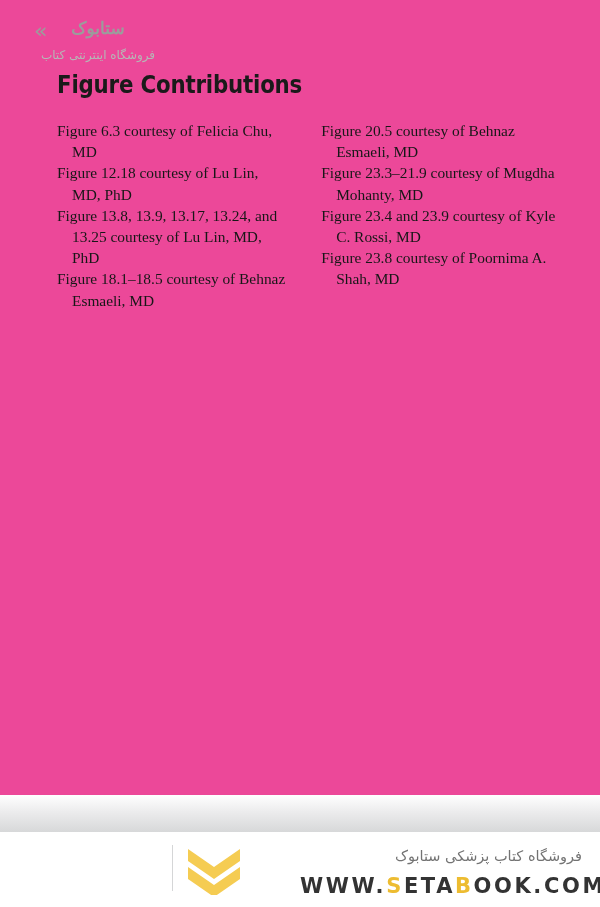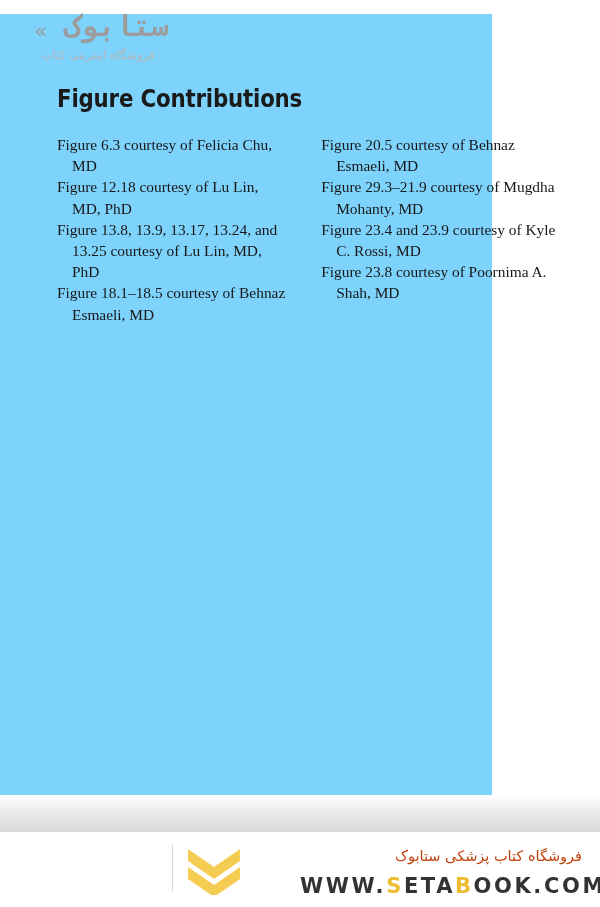--- a/index.html
+++ b/index.html
@@ -11,24 +11,24 @@
     height: 907px;
     position: relative;
     background: #ffffff;
     font-family: "Liberation Serif", "DejaVu Serif", serif;
     overflow: hidden;
   }
 
   
   #page {
     position: absolute;
-    left: 0; top: 14px;
-    width: 492px;
+    left: 0; top: 0;
+    width: 600px;
     height: 832px;
-    background: #7dd3fc;
+    background: #ec4899;
   }
 
   #page-title {
     position: absolute;
     left: 57px;
     top: 52px;
     font-family: "DejaVu Sans Condensed", "Liberation Sans Narrow", "Liberation Sans", sans-serif;
     font-weight: bold;
     font-size: 25.5px;
     letter-spacing: -0.2px;
@@ -97,24 +97,24 @@
     left: 28px;
     top: 8px;
     width: 140px;
     height: 62px;
   }
   #logo-wordmark {
     position: absolute;
     left: 0;
     top: 4px;
     width: 140px;
-    text-align: right;
+    text-align: center;
     direction: rtl;
-    font-family: Liberation Mono, monospace;
-    font-size: 29px;
+    font-family: Liberation Serif, serif;
+    font-size: 17px;
     font-weight: bold;
     color: #9c9c9c;
     line-height: 34px;
     white-space: nowrap;
   }
   #logo-chevrons {
     position: absolute;
     left: 6px;
     top: 12px;
     font-family: "DejaVu Sans", sans-serif;
@@ -156,21 +156,21 @@
   
   #footer-persian {
     position: absolute;
     left: 300px;
     top: 845px;
     width: 282px;
     text-align: right;
     direction: rtl;
     font-family: "DejaVu Sans", sans-serif;
     font-size: 14.5px;
-    color: #c2410c;
+    color: #737373;
     line-height: 22px;
     white-space: nowrap;
   }
 
   #footer-url {
     position: absolute;
     left: 300px;
     top: 872px;
     width: 282px;
     font-family: "DejaVu Sans", sans-serif;
@@ -194,21 +194,21 @@
 
     <div class="column left">
       <p class="credit-entry">Figure 6.3 courtesy of Felicia Chu, MD</p>
       <p class="credit-entry">Figure 12.18 courtesy of Lu Lin, MD, PhD</p>
       <p class="credit-entry">Figure 13.8, 13.9, 13.17, 13.24, and 13.25 courtesy of Lu Lin, MD, PhD</p>
       <p class="credit-entry">Figure 18.1–18.5 courtesy of Behnaz Esmaeli, MD</p>
     </div>
 
     <div class="column right">
       <p class="credit-entry">Figure 20.5 courtesy of Behnaz Esmaeli, MD</p>
-      <p class="credit-entry">Figure 29.3–21.9 courtesy of Mugdha Mohanty, MD</p>
+      <p class="credit-entry">Figure 23.3–21.9 courtesy of Mugdha Mohanty, MD</p>
       <p class="credit-entry">Figure 23.4 and 23.9 courtesy of Kyle C. Rossi, MD</p>
       <p class="credit-entry">Figure 23.8 courtesy of Poornima A. Shah, MD</p>
     </div>
 
   </div>
 </div>
 
 <div id="footer-gradient"></div>
 
 <div id="footer-bar"></div>

